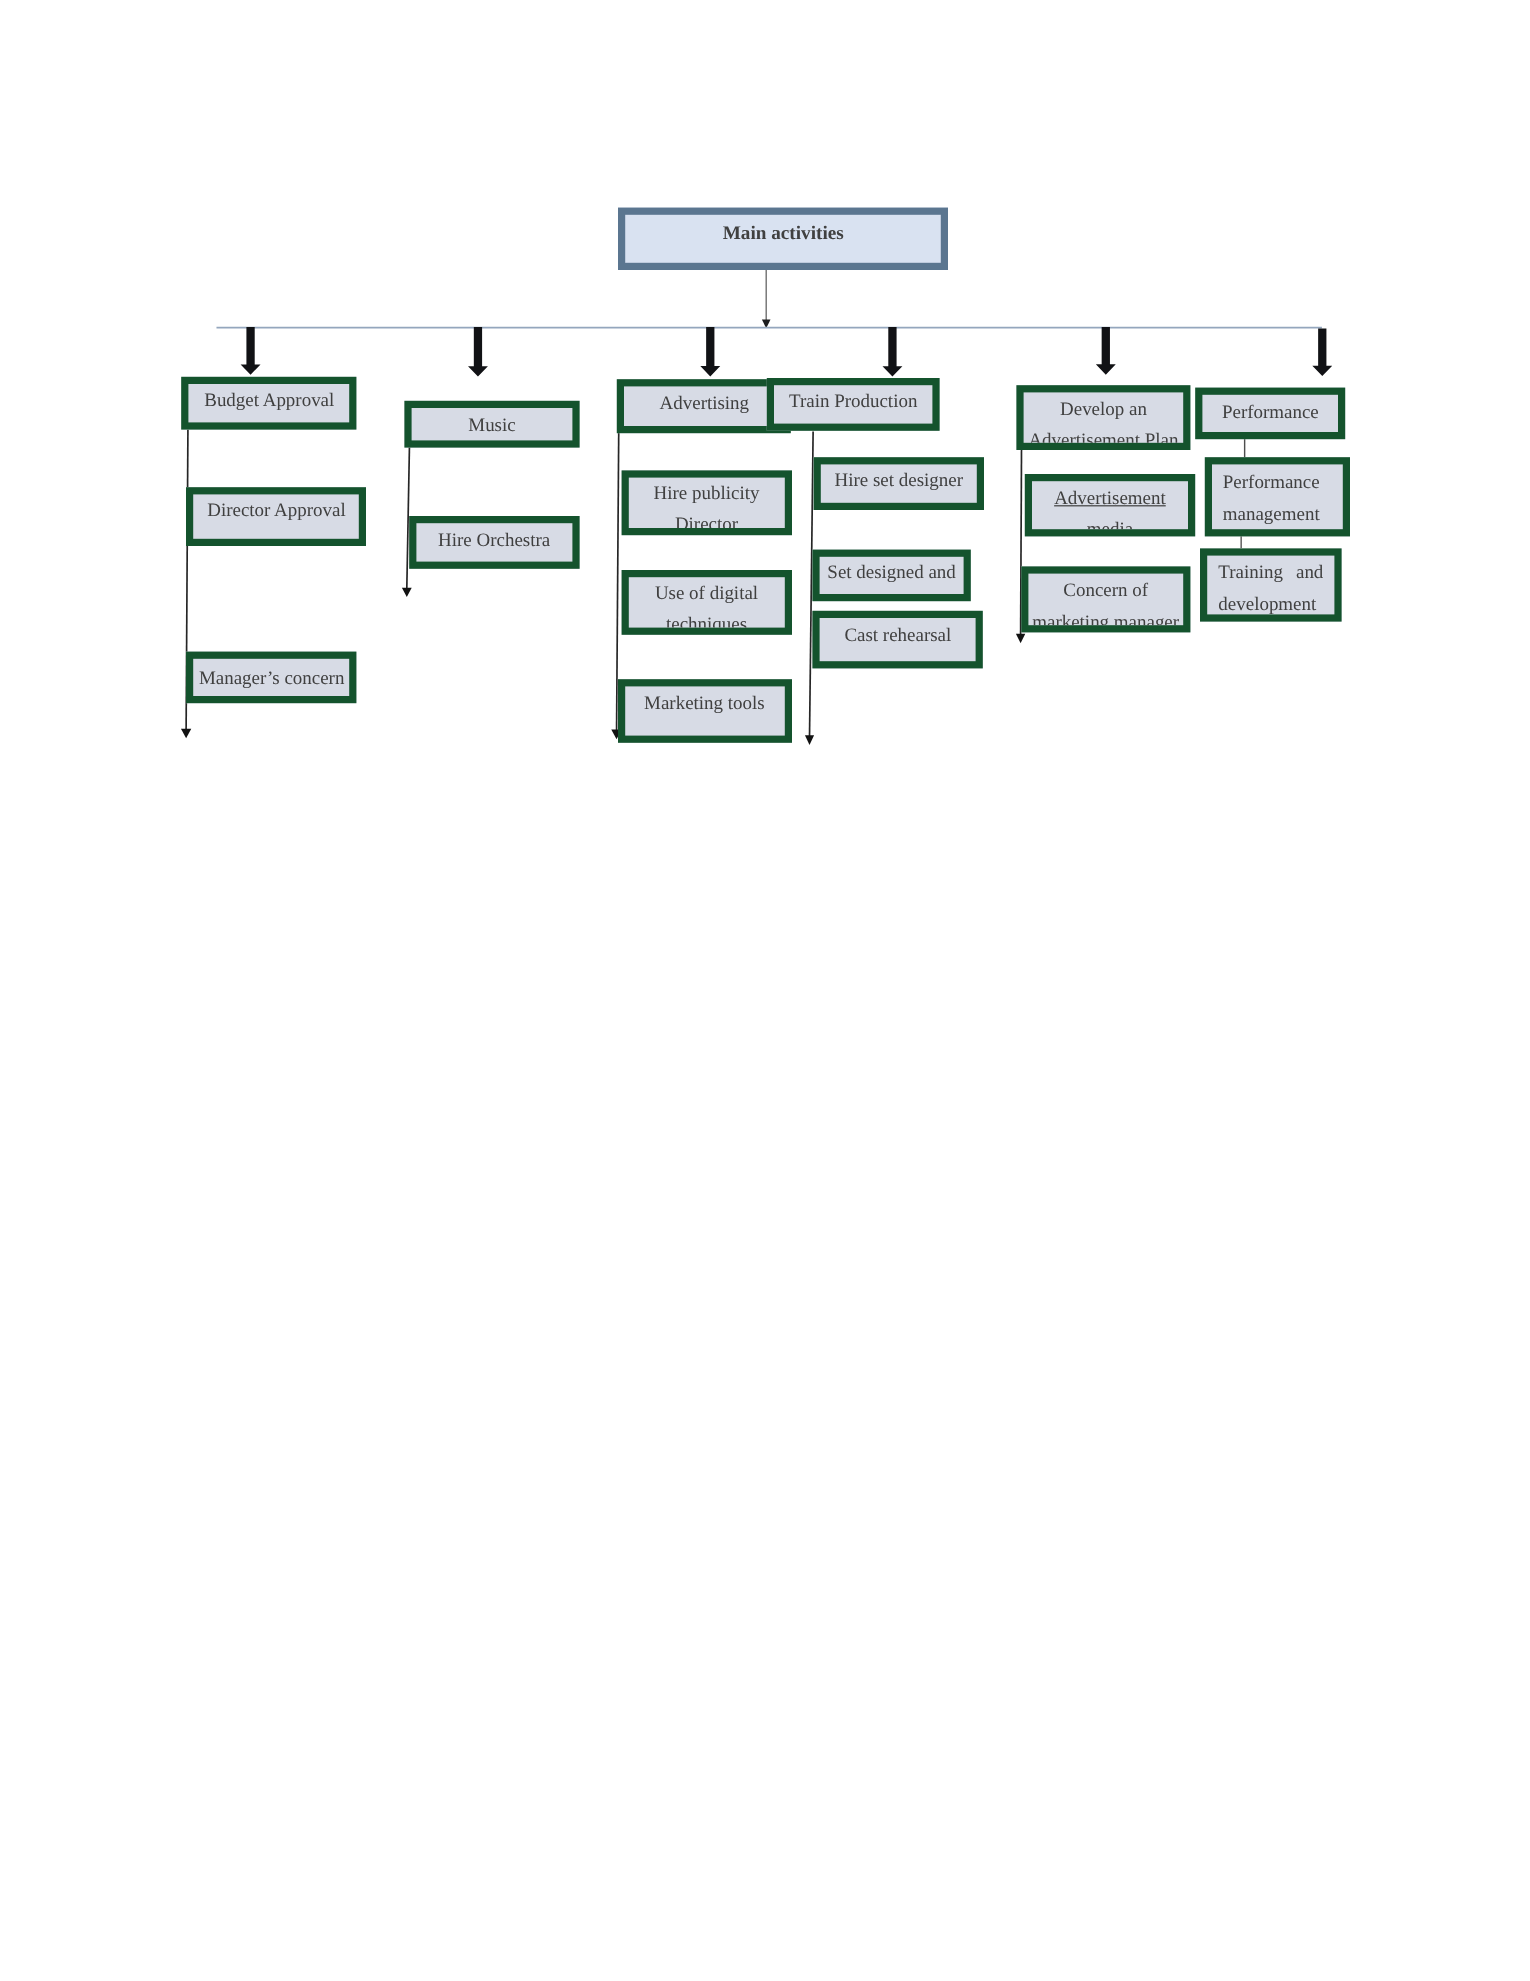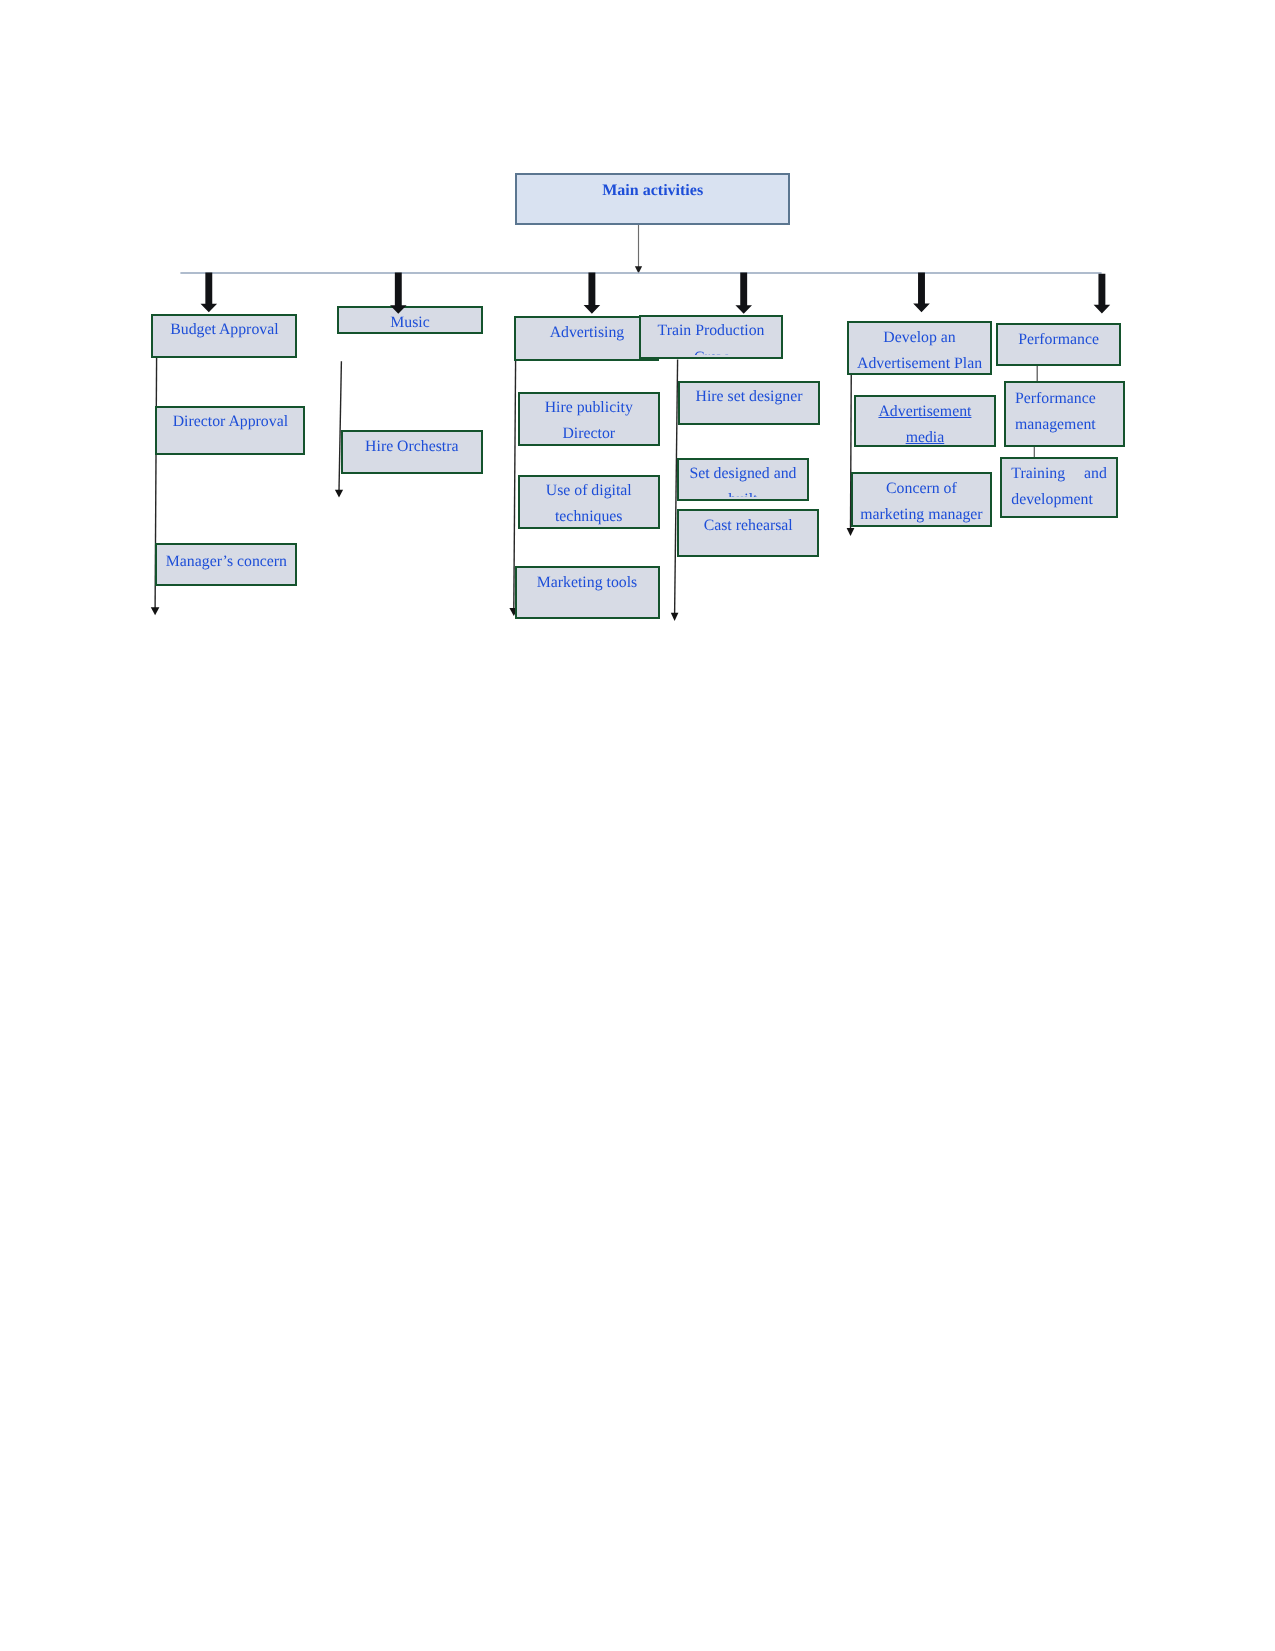--- a/index.html
+++ b/index.html
@@ -1,21 +1,21 @@
 <!DOCTYPE html>
 <html><head>
 <meta charset="utf-8">
 <title>Main activities</title>
 <style>
   html,body{margin:0;padding:0;background:#ffffff;}
   body{width:1275px;height:1651px;font-family:"Liberation Serif",serif;
         -webkit-font-smoothing:antialiased;text-rendering:geometricPrecision;}
   #stage{position:relative;width:1275px;height:1651px;overflow:hidden;background:#ffffff;}
-  .node{position:absolute;box-sizing:border-box;background:#d7dbe5;border:2px solid #14532d;
-        color:#1d4ed8;overflow:hidden;}
+  .node{position:absolute;box-sizing:border-box;background:#d7dbe5;border:6px solid #14532d;
+        color:#404040;overflow:hidden;}
   .node .clip{display:block;width:100%;overflow:hidden;}
   .node .txt{display:block;width:100%;font-size:15.8px;line-height:26.2px;}
   .node .ln{display:block;width:100%;text-align:center;white-space:pre;}
   .node.root{background:#d9e2f1;border-color:#5b7690;}
   .node.root .txt{font-weight:bold;font-size:16px;}
   .node.just{padding-left:9px;padding-right:9px;}
   .node.just .ln{text-align:left;}
   .node.just .ln.sp{display:flex;justify-content:space-between;}
   svg.overlay{position:absolute;left:0;top:0;width:1275px;height:1651px;}
 </style>
@@ -58,21 +58,21 @@
   <div class="node" style="left:155.4px;top:405.9px;width:150px;height:48.8px;padding-top:1px;">
     <span class="txt">
       <span class="ln">Director Approval</span>
     </span>
   </div>
   <div class="node" style="left:155.4px;top:542.8px;width:142.0px;height:43.4px;padding-top:4px;">
     <span class="txt">
       <span class="ln">Manager’s concern</span>
     </span>
   </div>
-  <div class="node" style="left:337.3px;top:306px;width:145.4px;height:28px;padding-top:1.5px;">
+  <div class="node" style="left:337.3px;top:334px;width:145.4px;height:39px;padding-top:1.5px;">
     <span class="txt">
       <span class="ln">Music</span>
     </span>
   </div>
   <div class="node" style="left:340.8px;top:430.2px;width:142.0px;height:43.6px;padding-top:2px;">
     <span class="txt">
       <span class="ln">Hire Orchestra</span>
     </span>
   </div>
   <div class="node" style="left:514.4px;top:316.4px;width:145.1px;height:44.3px;padding-top:2px;">

